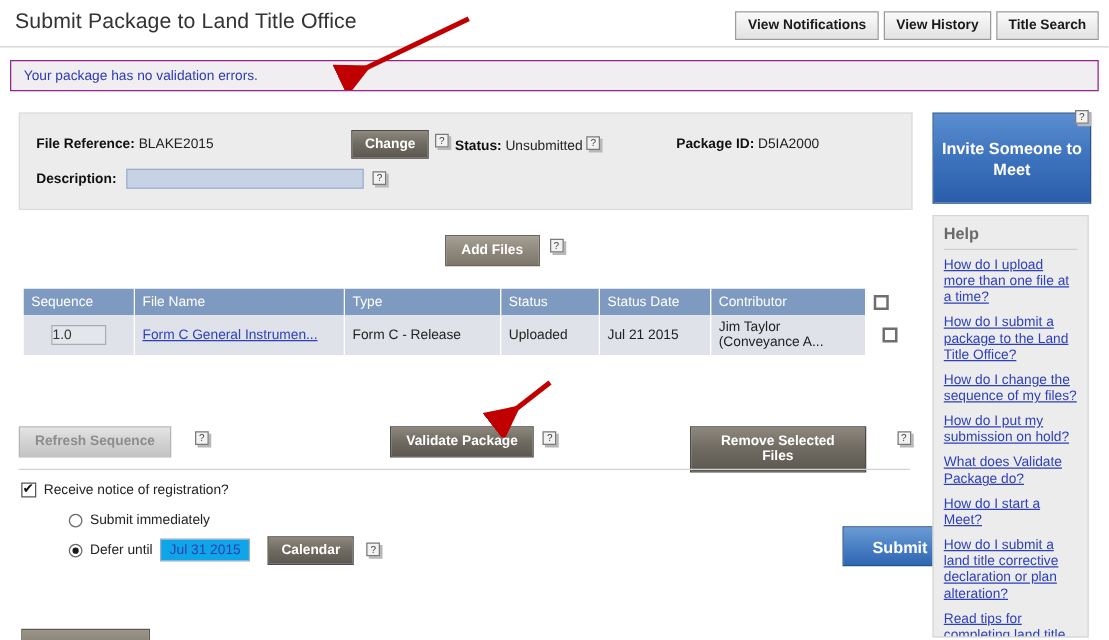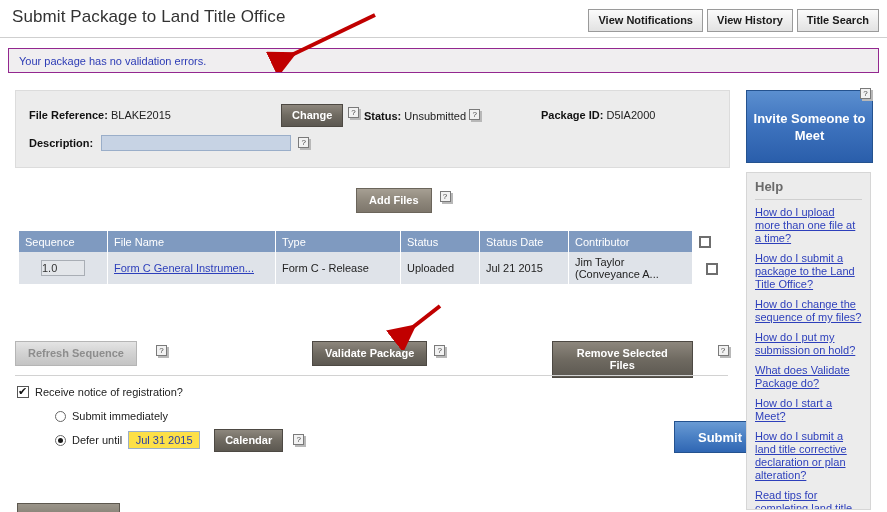--- a/index.html
+++ b/index.html
@@ -343,21 +343,21 @@
     content: "";
     position: absolute;
     left: 2px; top: 2px;
     width: 5px; height: 5px;
     border-radius: 50%;
     background: #1a1a1a;
   }
   .indent { margin-left: 38px; }
   .date-field {
     width: 72px;
-    background: #fde047;
+    background: #0ea5e9;
     border: 1px solid #9aaec9;
     color: #2b3fa8;
     font-size: 11px;
     padding: 2px 4px;
     margin-left: 6px;
     text-align: center;
     box-sizing: border-box;
   }
   .cal-btn {
     background: linear-gradient(to bottom, #8d877d 0%, #6f6a61 50%, #5c5851 100%);

